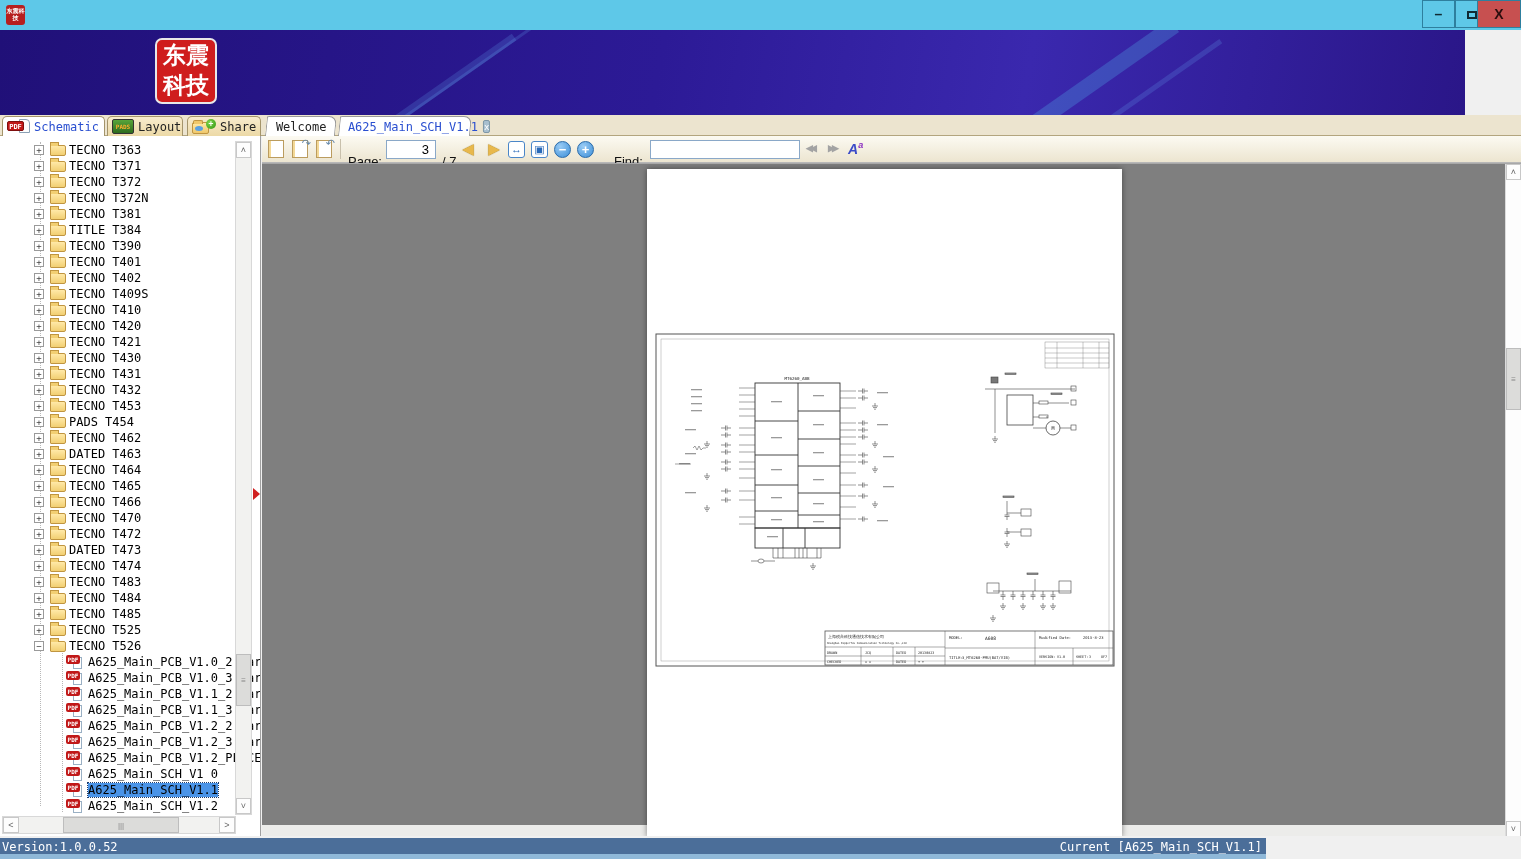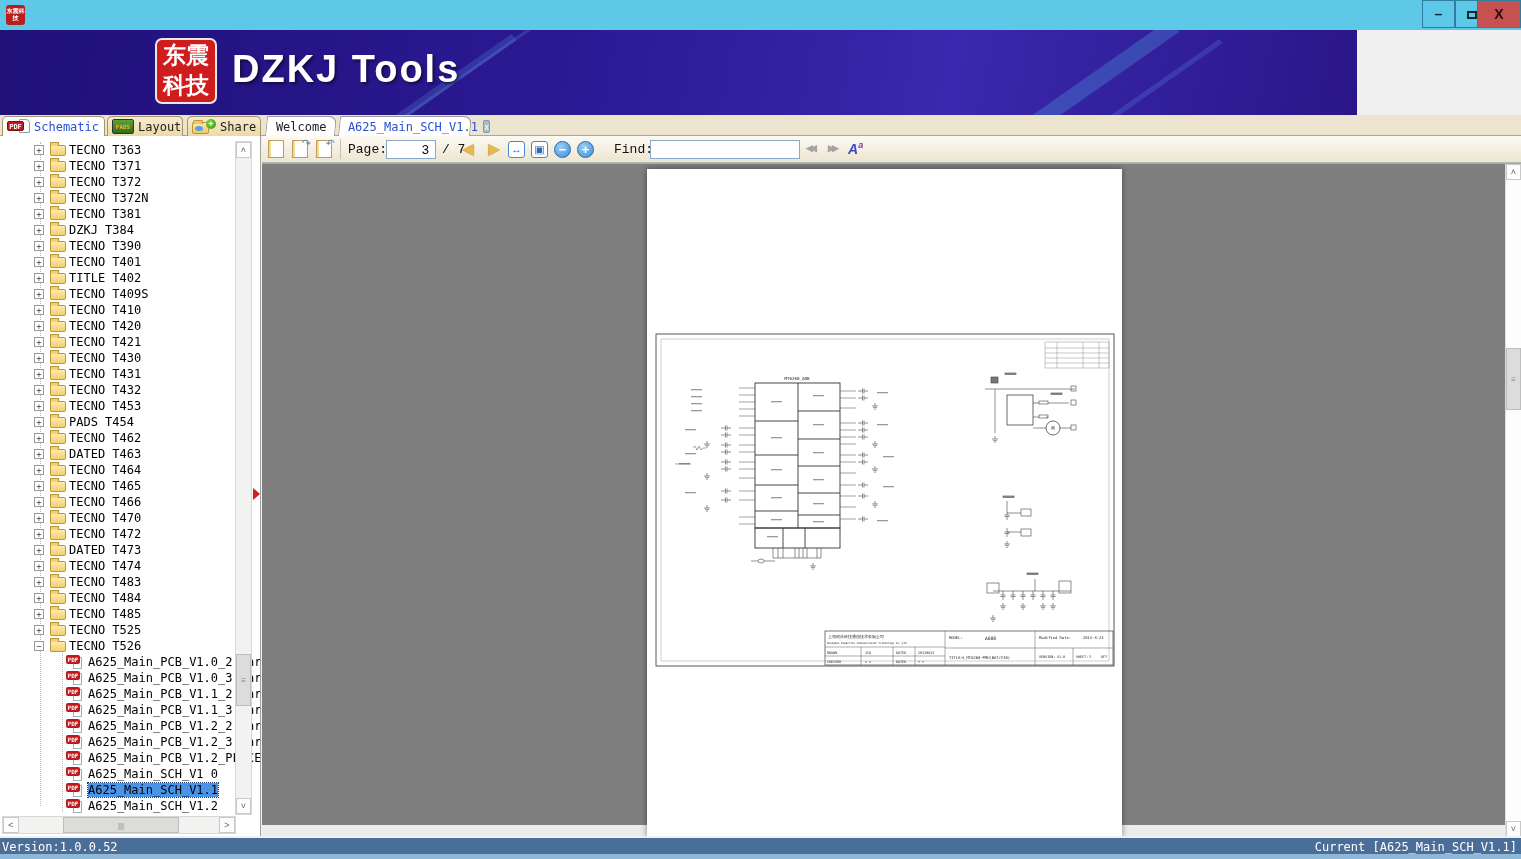--- a/index.html
+++ b/index.html
@@ -17,21 +17,21 @@
               font-size:15px; color:#111; }
   .winbtn { position:absolute; top:0; height:28px; border:1px solid #2e7f9e;
             text-align:center; font-size:14px; font-weight:bold; color:#102a33;
             line-height:26px; background:#5ec8e8; cursor:default; }
   #btn-min { right:66px; width:33px; }
   #btn-max { right:33px; width:33px; }
   #btn-close { right:0; width:44px; background:#c75050; color:#2a0d0d; }
   #btn-max span { display:inline-block; width:10px; height:8px; border:2px solid #102a33; vertical-align:middle; }
 
   
-  #banner { position:absolute; left:0; top:30px; width:1357px; height:85px;
+  #banner { position:absolute; left:0; top:30px; width:1465px; height:85px;
             background:linear-gradient(100deg,#201078 0%,#2c1a96 45%,#3a28ae 70%,#2a1688 100%);
             overflow:hidden; }
   .streak { position:absolute; background:rgba(110,190,255,.18); transform:rotate(55deg); }
   #streak1 { left:420px; top:-40px; width:8px; height:220px; }
   #streak2 { left:1060px; top:-60px; width:16px; height:260px; background:rgba(90,220,255,.22);}
   #streak3 { left:1120px; top:-40px; width:5px; height:240px; }
   #streak4 { left:470px; top:-60px; width:3px; height:200px; }
   #banner-logo { position:absolute; left:155px; top:8px; width:62px; height:66px;
             background:#cf1d1d; border-radius:7px; border:2px solid #e8e8e8;
             color:#fff; font-weight:bold; font-size:23px; line-height:30px;
@@ -89,21 +89,21 @@
          background:#5aa0e0; border-radius:50%; }
   .shareicon .plus { position:absolute; right:0; top:0; width:10px; height:10px;
          background:radial-gradient(circle at 35% 35%,#7ed64a,#2f9412);
          border-radius:50%; color:#fff; font-size:8px; font-weight:bold;
          line-height:10px; text-align:center; }
 
   
   #toolbar { position:absolute; left:262px; top:136px; width:1259px; height:27px;
              background:linear-gradient(#fcfaf2,#ece5d0);
              border-bottom:1px solid #b7b7b7; }
-  .tlabel { position:absolute; top:6px; font-size:13px; color:#111;font-family:Liberation Mono, monospace; }
+  .tlabel { position:absolute; top:18px; font-size:13px; color:#111; }
   .pageicon { position:absolute; top:4px; width:16px; height:18px; background:#fff;
              border:1px solid #bb9c5e; box-shadow:inset 2px 0 0 #f3d896; }
   .pageicon .ovl { position:absolute; right:-4px; top:-4px; font-size:11px; color:#6688aa; }
   .tsep { position:absolute; top:3px; width:1px; height:20px; background:#c8c0ac; }
   #page-input { position:absolute; left:124px; top:4px; width:50px; height:19px;
              border:1px solid #8aa8c8; background:#fff; font-size:13px;
              text-align:right; padding-right:6px; font-family:"Liberation Sans",sans-serif; }
   .goldbtn { position:absolute; top:3px; width:20px; height:20px; font-size:15px;
              color:#e8b84c; text-shadow:0 0 1px #8a6a1a; text-align:center; line-height:20px; }
   .bluebox { position:absolute; top:5px; width:17px; height:17px; background:#fff;
@@ -165,21 +165,21 @@
   
   #vscroll { position:absolute; right:0; top:0; width:16px; height:673px;
              background:#fdfdfd; border-left:1px solid #dcdcdc; }
 
   
   #splitter-arrow { position:absolute; left:253px; top:488px; width:0; height:0;
              border-top:6px solid transparent; border-bottom:6px solid transparent;
              border-left:7px solid #d02020; }
 
   
-  #statusbar { position:absolute; left:0; top:838px; width:1521px; height:21px;
+  #statusbar { position:absolute; left:0; top:838px; width:1266px; height:21px;
              background:#4b6e99; color:#fff; font-size:12px;
              font-family:"DejaVu Sans Mono", monospace; }
   #status-left { position:absolute; left:2px; top:2px; }
   #status-right { position:absolute; right:4px; top:2px; }
   #status-strip { position:absolute; left:0; bottom:0; width:100%; height:5px;
              background:#8fb8d8; }
 </style>
 </head>
 <body>
 
@@ -192,21 +192,20 @@
 
 <div id="banner">
   <div id="streak1" class="streak"></div>
   <div id="streak2" class="streak"></div>
   <div id="streak3" class="streak"></div>
   <div id="streak4" class="streak"></div>
   <div id="banner-logo">
     <div>东震</div>
     <div>科技</div>
   </div>
-  <div id="banner-appname">DZKJ Tools</div>
 </div>
 
 <div id="tabstrip">
   <div id="tab-schematic" class="tab active">
     <span class="pdficon">
       <span class="page"></span>
       <span class="badge">PDF</span>
     </span>
     <span>Schematic</span>
   </div>
@@ -281,36 +280,36 @@
       <span class="lbl">TECNO T372N</span>
     </div>
   <div class="trow" style="top:70px">
       <span class="exp">+</span>
       <span class="fld"></span>
       <span class="lbl">TECNO T381</span>
     </div>
   <div class="trow" style="top:86px">
       <span class="exp">+</span>
       <span class="fld"></span>
-      <span class="lbl">DZKJ T384</span>
+      <span class="lbl">TITLE T384</span>
     </div>
   <div class="trow" style="top:102px">
       <span class="exp">+</span>
       <span class="fld"></span>
       <span class="lbl">TECNO T390</span>
     </div>
   <div class="trow" style="top:118px">
       <span class="exp">+</span>
       <span class="fld"></span>
       <span class="lbl">TECNO T401</span>
     </div>
   <div class="trow" style="top:134px">
       <span class="exp">+</span>
       <span class="fld"></span>
-      <span class="lbl">TITLE T402</span>
+      <span class="lbl">TECNO T402</span>
     </div>
   <div class="trow" style="top:150px">
       <span class="exp">+</span>
       <span class="fld"></span>
       <span class="lbl">TECNO T409S</span>
     </div>
   <div class="trow" style="top:166px">
       <span class="exp">+</span>
       <span class="fld"></span>
       <span class="lbl">TECNO T410</span>

